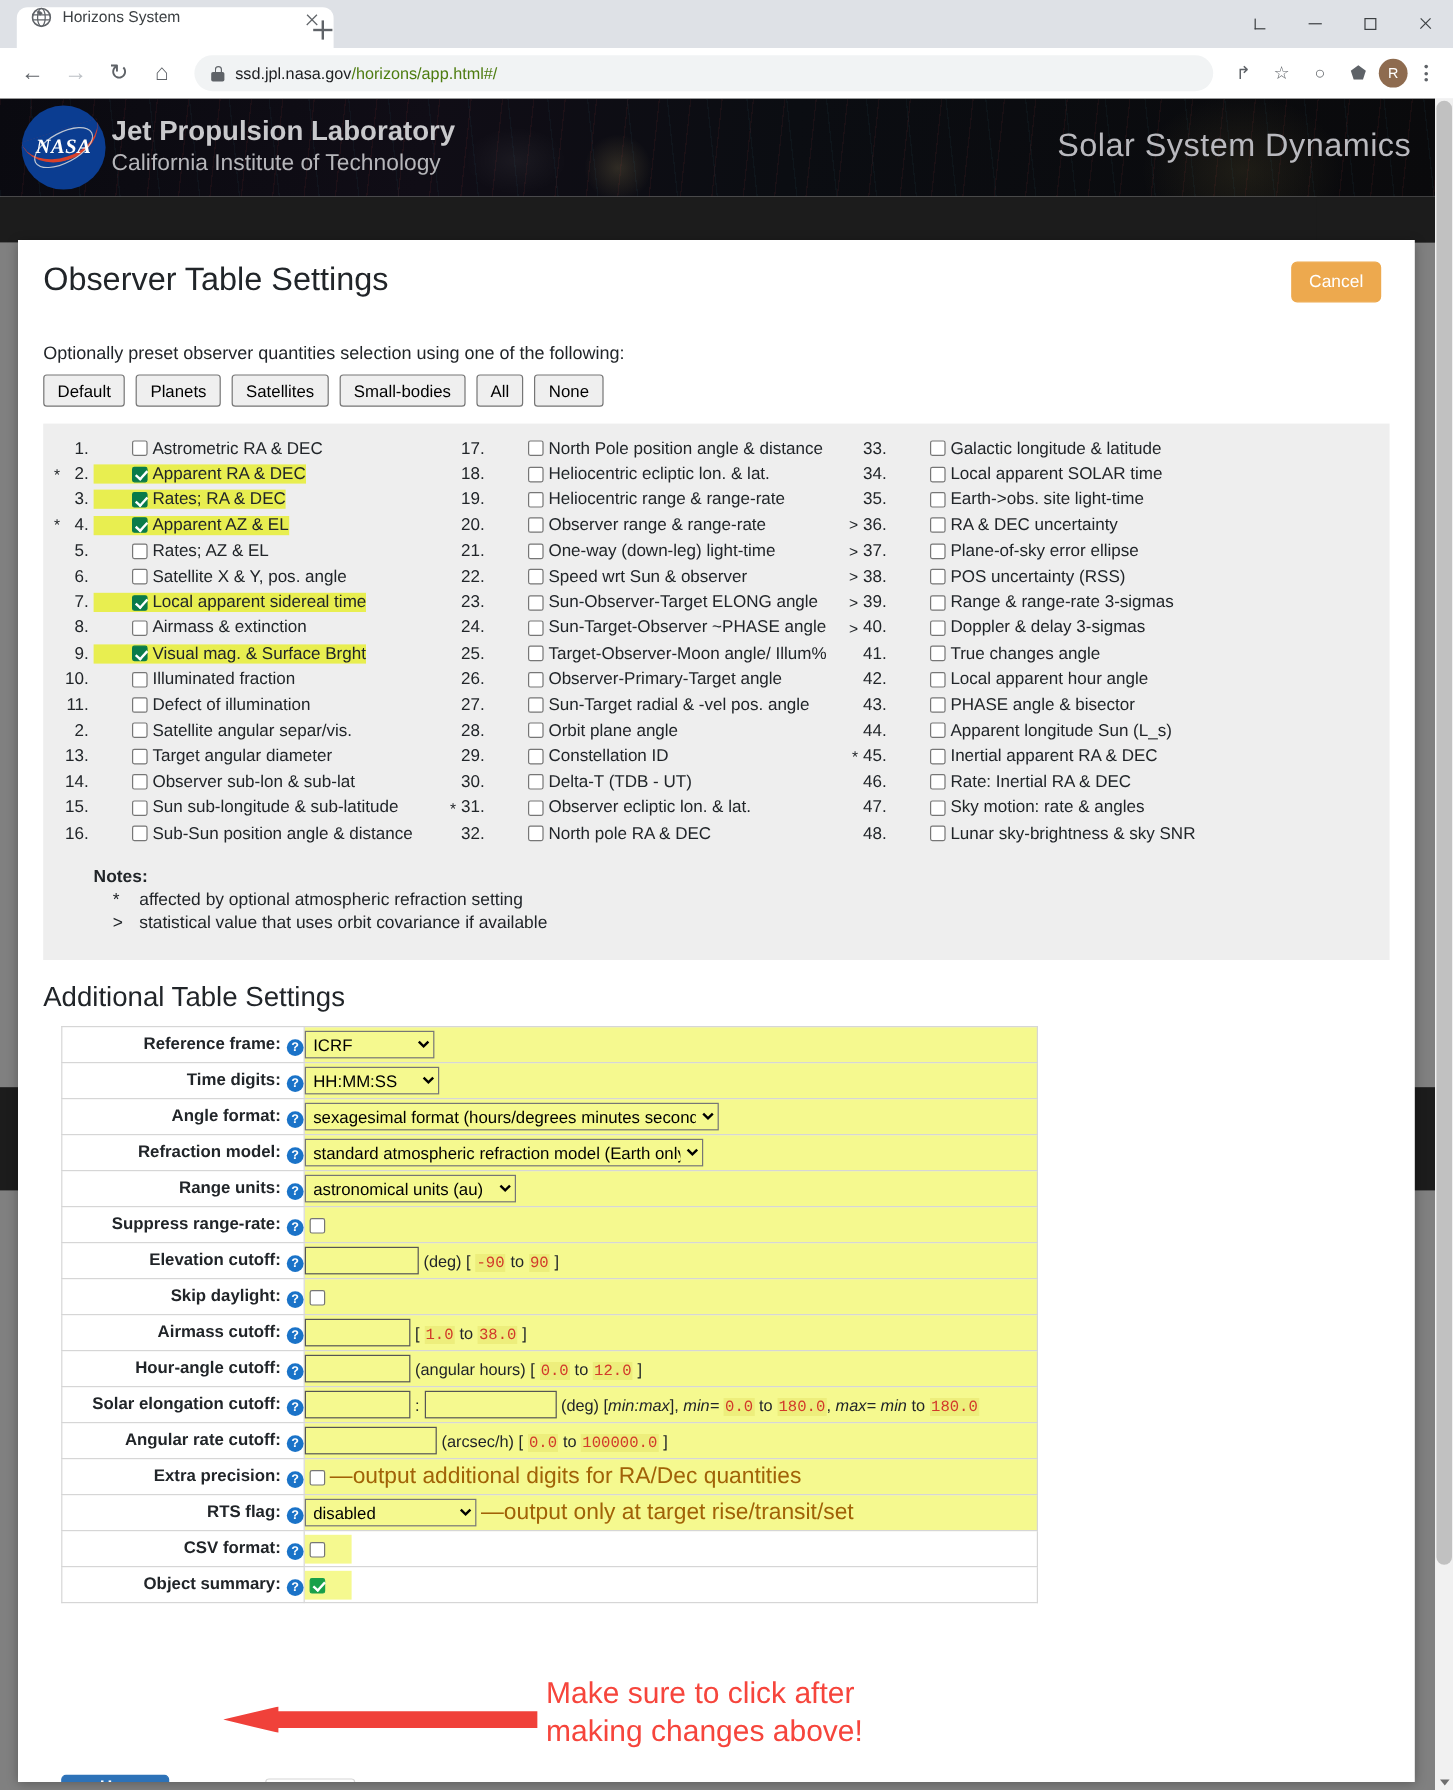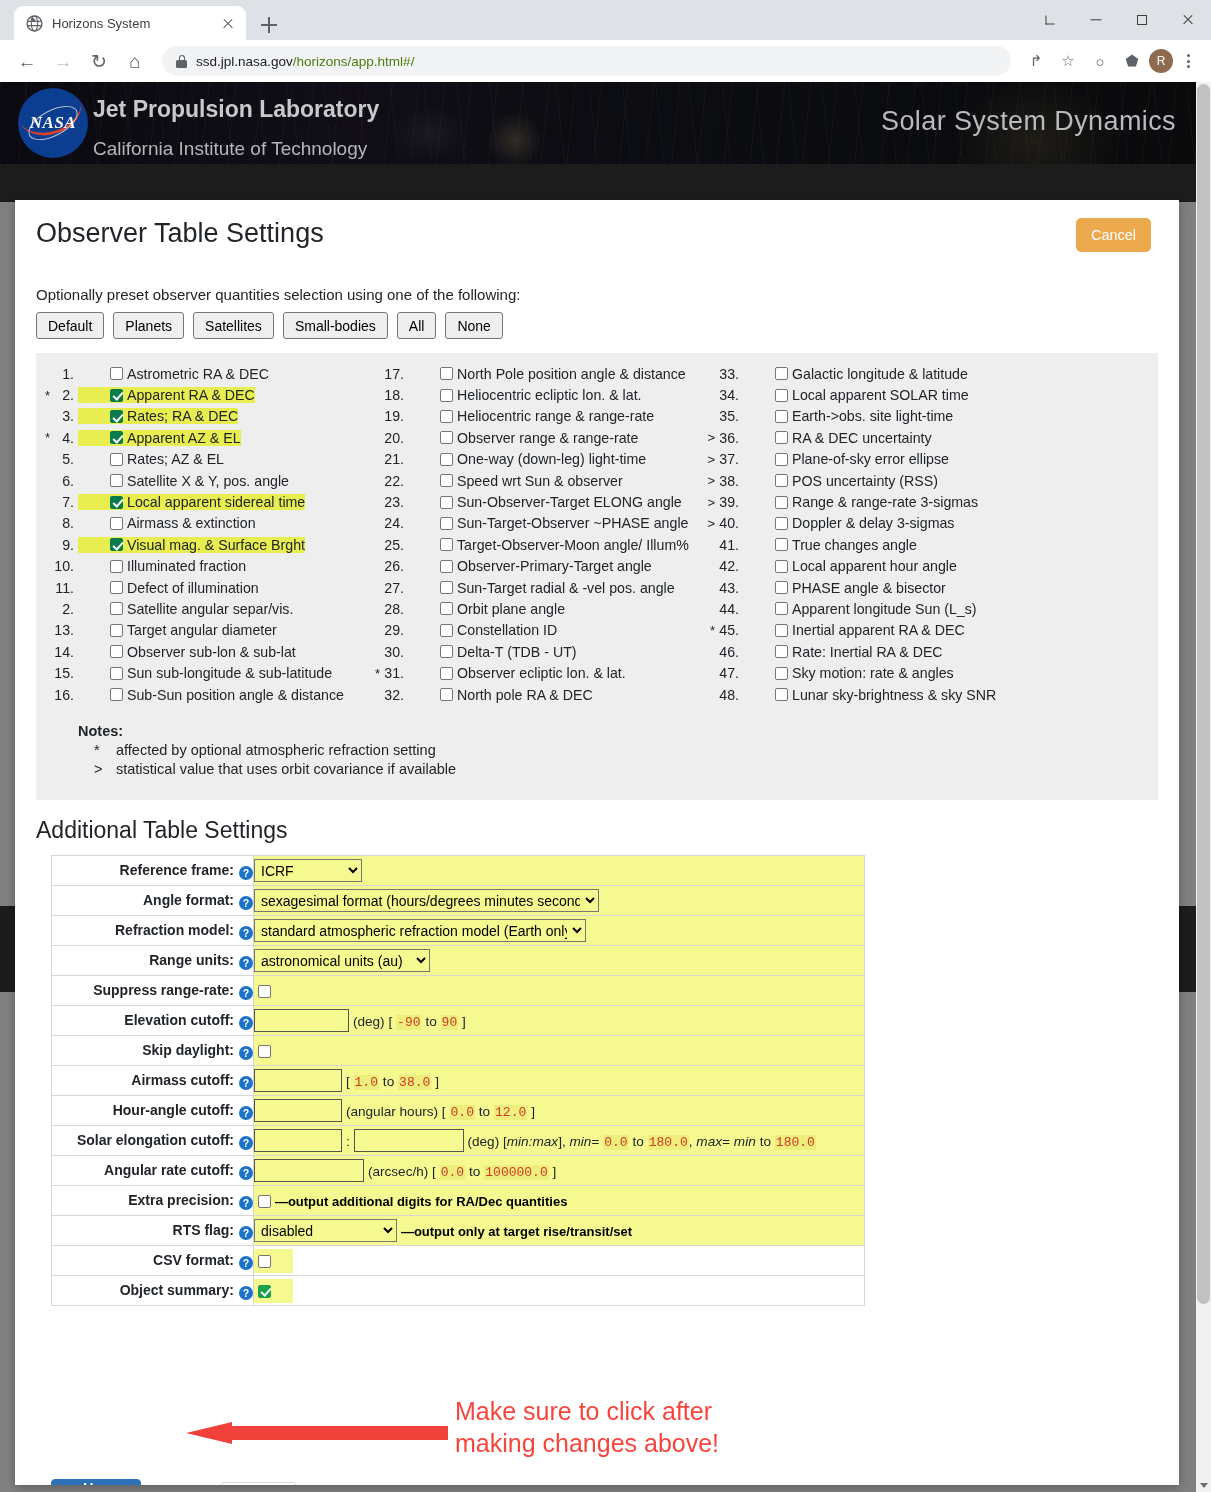--- a/index.html
+++ b/index.html
@@ -9,22 +9,22 @@
     overflow: hidden;
     font-family: "Liberation Sans", sans-serif;
     background: #ffffff;
   }
   #root { position: relative; width: 1211px; height: 1492px; overflow: hidden; }
 
   
   .chrome { position:absolute; left:0; top:0; width:1211px; height:82px; background:#dee1e6; }
   .tabstrip { position:absolute; left:0; top:0; width:1211px; height:40px; }
   .tab {
-    position:absolute; left:14px; top:6px; width:232px; height:34px;
-    background:#fff; border-radius:9px 9px 0 0; display:flex; align-items:center;
+    position:absolute; left:14px; top:6px; width:264px; height:34px;
+    background:#fff; border-radius:9px 9px 0 0; display:flex; align-items:flex-start;
     padding:0 8px 0 12px; gap:9px;
   }
   .tab-favicon { width:17px; height:17px; flex:0 0 auto; }
   .tab-title { font-size:13px; color:#3c4043; white-space:nowrap; overflow:hidden;
                text-overflow:ellipsis; flex:1 1 auto; }
   .tab-close { width:20px; height:20px; position:relative; flex:0 0 auto; cursor:pointer; }
   .tab-close::before, .tab-close::after {
     content:""; position:absolute; left:4px; top:9.5px; width:12px; height:1.4px;
     background:#5f6368;
   }
@@ -95,21 +95,21 @@
                background:#0b3d91; }
   .nasa-logo .txt { position:absolute; left:0; right:0; top:50%; transform:translateY(-52%);
                     text-align:center; color:#fff; font-size:17px; font-weight:bold;
                     font-style:italic; letter-spacing:.5px; font-family:"Liberation Serif", serif; }
   .nasa-logo .swoosh { position:absolute; left:2px; top:20px; width:66px; height:26px;
                        border-bottom:3px solid #d9402a; border-radius:0 0 50% 50%/0 0 100% 100%;
                        transform:rotate(-18deg); }
   .nasa-logo .orbit { position:absolute; left:8px; top:22px; width:54px; height:26px;
                       border:1.3px solid #ddd; border-radius:50%; transform:rotate(-28deg); opacity:.85; }
   .jpl-t1 { position:absolute; left:93px; top:14px; font-size:23px; font-weight:bold; color:#c9c9cc; }
-  .jpl-t2 { position:absolute; left:93px; top:44px; font-size:19px; color:#b6b6ba;margin-top:12px; }
+  .jpl-t2 { position:absolute; left:93px; top:44px; font-size:19px; color:#b6b6ba; }
   .ssd-t  { position:absolute; right:20px; top:24px; font-size:27px; color:#b9b9be; letter-spacing:.4px; }
 
   .page-body { position:absolute; left:0; top:82px; width:1196px; height:1328px; background:#fff; }
   .dim-block { position:absolute; background:#808080; }
   .dark-block { position:absolute; background:#1c1c1c; }
 
   
   .modal { position:absolute; left:15px; top:200px; width:1164px; height:1285px;
            background:#fff; box-shadow:0 2px 9px rgba(0,0,0,.3); overflow:hidden; }
   .modal-head { position:relative; height:66px; }
@@ -170,21 +170,21 @@
   .cbx { -webkit-appearance:none; appearance:none; width:13px; height:13px; border:1px solid #767676;
          border-radius:2px; background:#fff; position:relative; cursor:pointer; vertical-align:-2px;
          margin:0 0 0 4px; }
   .cbx:checked { background:#18a04a; border-color:#18a04a; }
   .cbx:checked::after { content:""; position:absolute; left:3.6px; top:.6px; width:4px; height:8px;
         border:solid #fff; border-width:0 2px 2px 0; transform:rotate(42deg); }
   .rng { font-family:"Liberation Mono", monospace; font-size:13px; color:#d23a2a;
          background:rgba(230,230,110,.55); padding:0 1px; }
   .unit { font-size:13.6px; color:#212529; }
   .ital { font-style:italic; }
-  .hint { font-size:13px; color:#000000;font-weight:bold; }
+  .hint { font-size:19px; color:#a16207; }
 
   .btnrow { position:absolute; left:36px; top:1213px; }
   .use-btn { position:absolute; left:0; top:0; height:31px; padding:0 13px; background:#2d72b8;
              border:1px solid #2d72b8; border-radius:4px; color:#fff; font-size:14px;
              font-weight:bold; cursor:pointer; font-family:"Liberation Sans", sans-serif; }
   .reset-btn { position:absolute; left:170px; top:3px; height:28px; padding:0 11px; background:#fff;
                border:1px solid #d6d6d6; border-radius:3px; color:#212529; font-size:14px;
                cursor:pointer; font-family:"Liberation Sans", sans-serif; }
 
   
@@ -718,20 +718,26 @@
 
       <table class="ats">
           <tbody>
         <tr>
           <td class="lab"><span>Reference frame:</span><span class="helpic">?</span></td>
           <td class="val">
             <select class="ctl" style="width:108px"><option>ICRF</option></select>
           </td>
         </tr>
         <tr>
+          <td class="lab"><span>Time digits:</span><span class="helpic">?</span></td>
+          <td class="val">
+            <select class="ctl" style="width:112px"><option>HH:MM:SS</option></select>
+          </td>
+        </tr>
+        <tr>
           <td class="lab"><span>Angle format:</span><span class="helpic">?</span></td>
           <td class="val">
             <select class="ctl" style="width:345px"><option>sexagesimal format (hours/degrees minutes seconds)</option></select>
           </td>
         </tr>
         <tr>
           <td class="lab"><span>Refraction model:</span><span class="helpic">?</span></td>
           <td class="val">
             <select class="ctl" style="width:332px"><option>standard atmospheric refraction model (Earth only)</option></select>
           </td>

